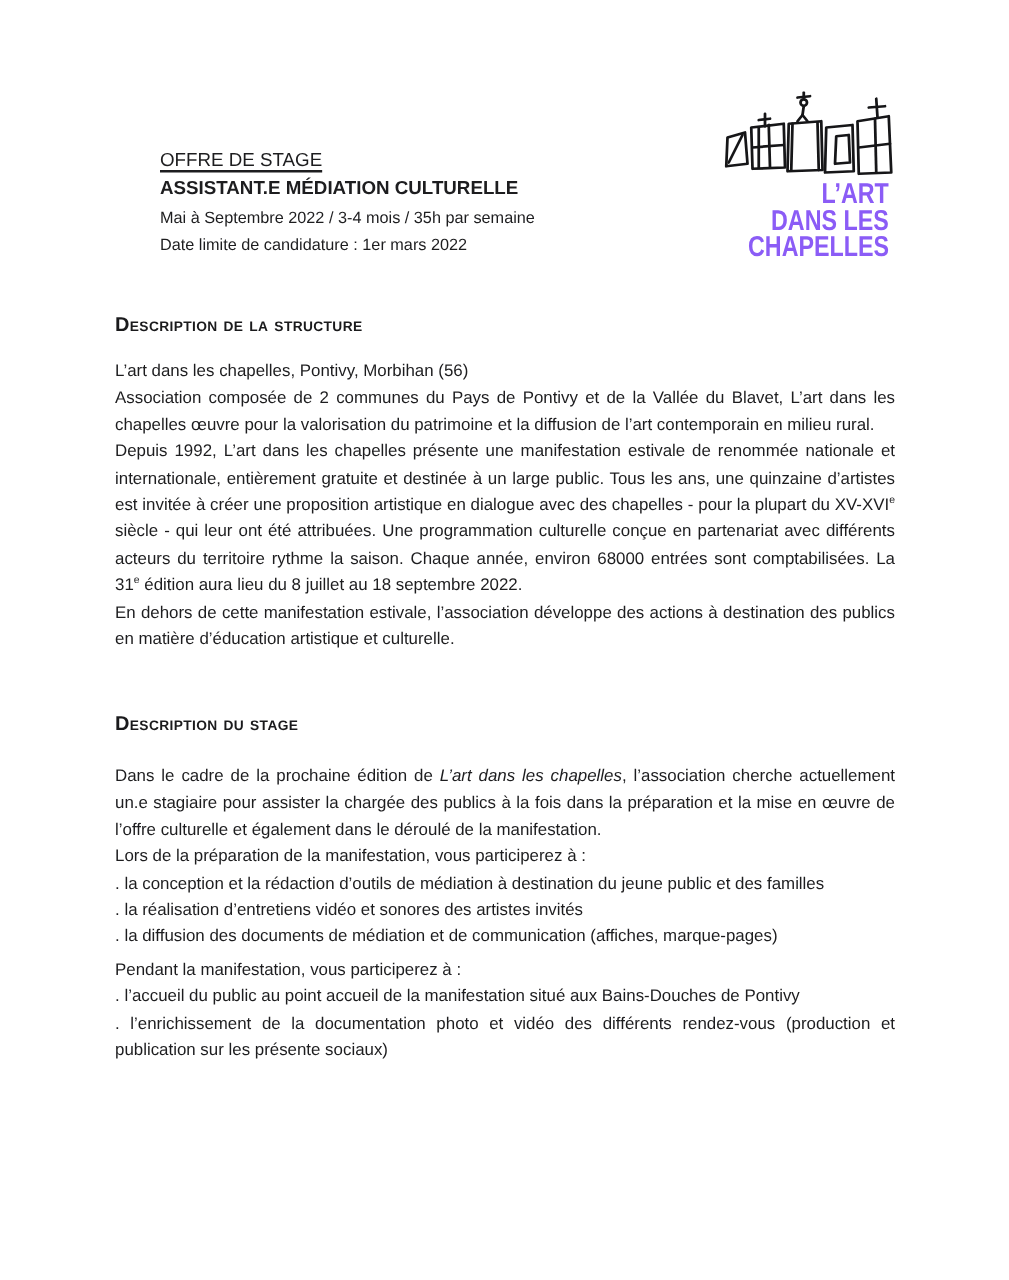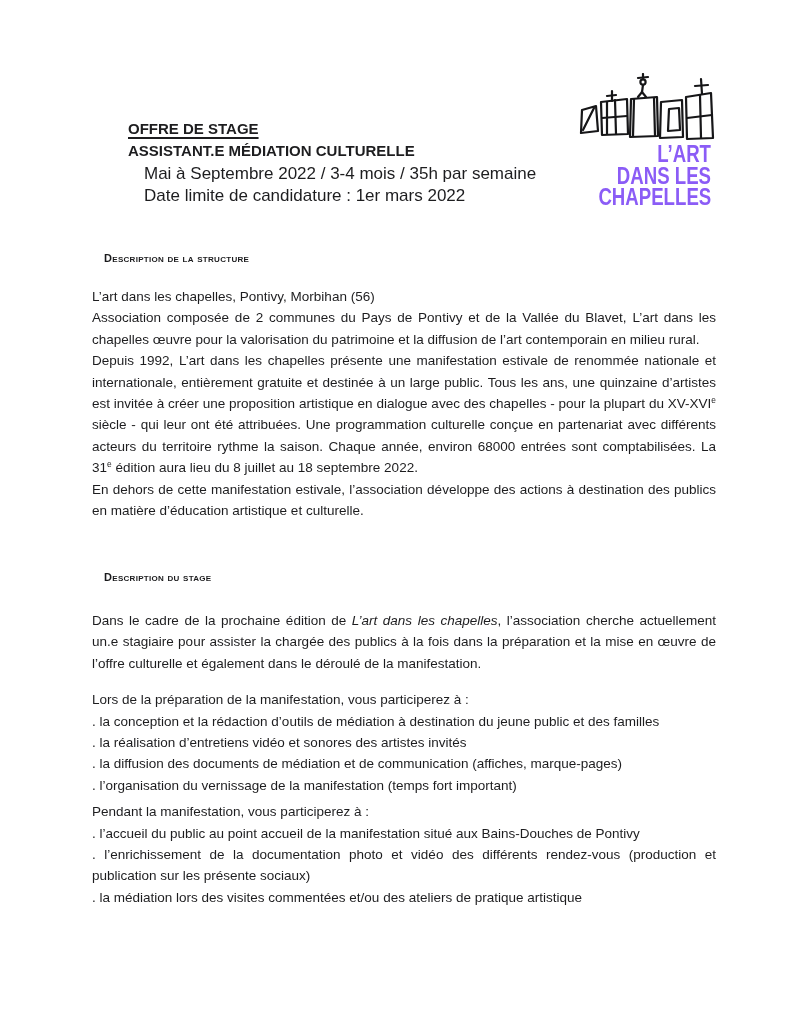--- a/index.html
+++ b/index.html
@@ -12,65 +12,65 @@
     overflow: hidden;
   }
   .page { position: absolute; inset: 0; background: #ffffff; }
 
   
   .header-block {
     position: absolute; left: 128px; top: 118px;
     font-size: 15px; line-height: 22.4px; white-space: nowrap;
   }
   .h-title {
-    font-weight: bold;
+    font-weight: normal;
     text-decoration: underline;
     text-decoration-thickness: 1.5px;
     text-underline-offset: 3px;
   }
   .h-sub { font-weight: bold; }
-  .h-meta { font-size: 17px; margin-left: 16px; }
+  .h-meta { font-size: 13px; }
 
   
   .logo { position: absolute; left: 572px; top: 73px; width: 143px; }
   .logo svg { display: block; }
   .wordmark {
     margin-top: 3px; padding-right: 4px;
     text-align: right; font-weight: bold;
     font-size: 23px; line-height: 21.5px;
     color: #8b5cf6; white-space: nowrap;
   }
   .wordmark span {
     display: block;
     transform: scaleX(0.81);
     transform-origin: 100% 50%;
     letter-spacing: 0px;
   }
 
   
   .sec-heading {
-    position: absolute; left: 104px; margin: 0;
-    font-size: 11px; font-weight: bold;
+    position: absolute; left: 92px; margin: 0;
+    font-size: 16px; font-weight: bold;
     font-variant: small-caps;
     letter-spacing: 0.3px;
     color: #1a1a1c;
   }
   #heading-structure { top: 252px; }
   #heading-stage { top: 571px; }
 
   
   .body-block {
     position: absolute; left: 92px; width: 624px;
     font-size: 13.5px; line-height: 21.4px;
     text-align: justify;
   }
   #sec-structure { top: 286px; }
   #sec-stage { top: 610px; }
   .body-block p { margin: 0; }
-  .grp-preparation { margin-top: 15px; }
+  .grp-preparation { }
   .grp-during { margin-top: 5px; }
   sup { font-size: 62%; line-height: 0; vertical-align: super; }
   em { font-style: italic; }
 </style>
 </head>
 <body>
 
 <div class="page">
 
   <header class="header-block">
@@ -131,24 +131,22 @@
   <h2 class="sec-heading" id="heading-stage">Description du stage</h2>
 
   <div class="body-block" id="sec-stage">
     <p><span>Dans le cadre de la prochaine édition de </span><em>L’art dans les chapelles</em><span>, l’association cherche actuellement un.e stagiaire pour assister la chargée des publics à la fois dans la préparation et la mise en œuvre de l’offre culturelle et également dans le déroulé de la manifestation.</span></p>
 
     <div class="grp-preparation">
       <p>Lors de la préparation de la manifestation, vous participerez à :</p>
       <p>. la conception et la rédaction d’outils de médiation à destination du jeune public et des familles</p>
       <p>. la réalisation d’entretiens vidéo et sonores des artistes invités</p>
       <p>. la diffusion des documents de médiation et de communication (affiches, marque-pages)</p>
-      <p>. l’organisation du vernissage de la manifestation (temps fort important)</p>
     </div>
 
     <div class="grp-during">
       <p>Pendant la manifestation, vous participerez à :</p>
       <p>. l’accueil du public au point accueil de la manifestation situé aux Bains-Douches de Pontivy</p>
       <p>. l’enrichissement de la documentation photo et vidéo des différents rendez-vous (production et publication sur les présente sociaux)</p>
-      <p>. la médiation lors des visites commentées et/ou des ateliers de pratique artistique</p>
     </div>
   </div>
 
 </div>
 
 </body></html>

